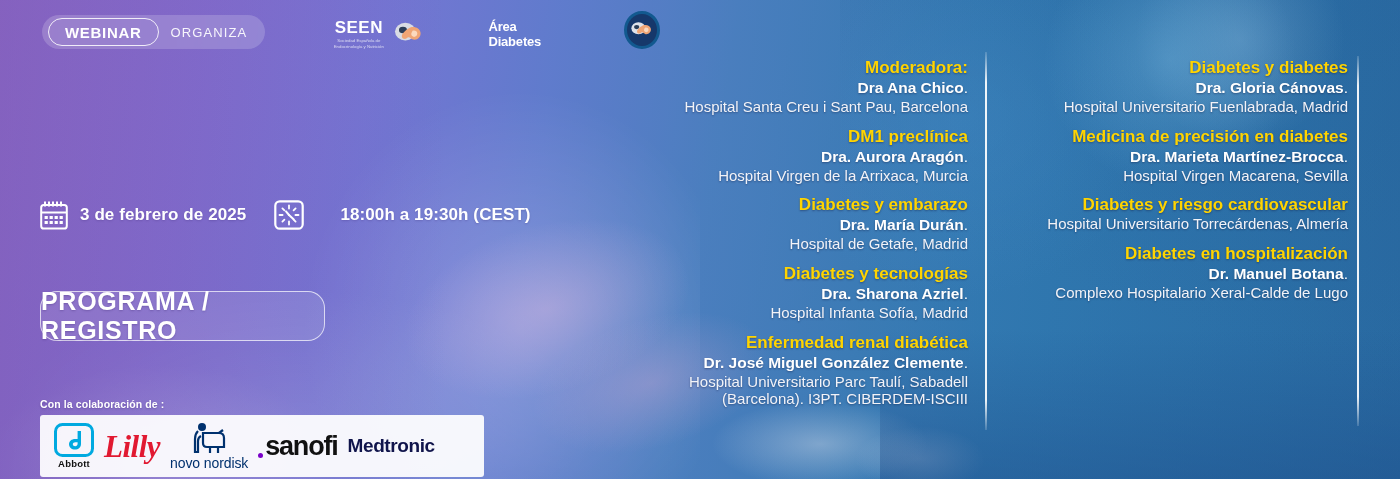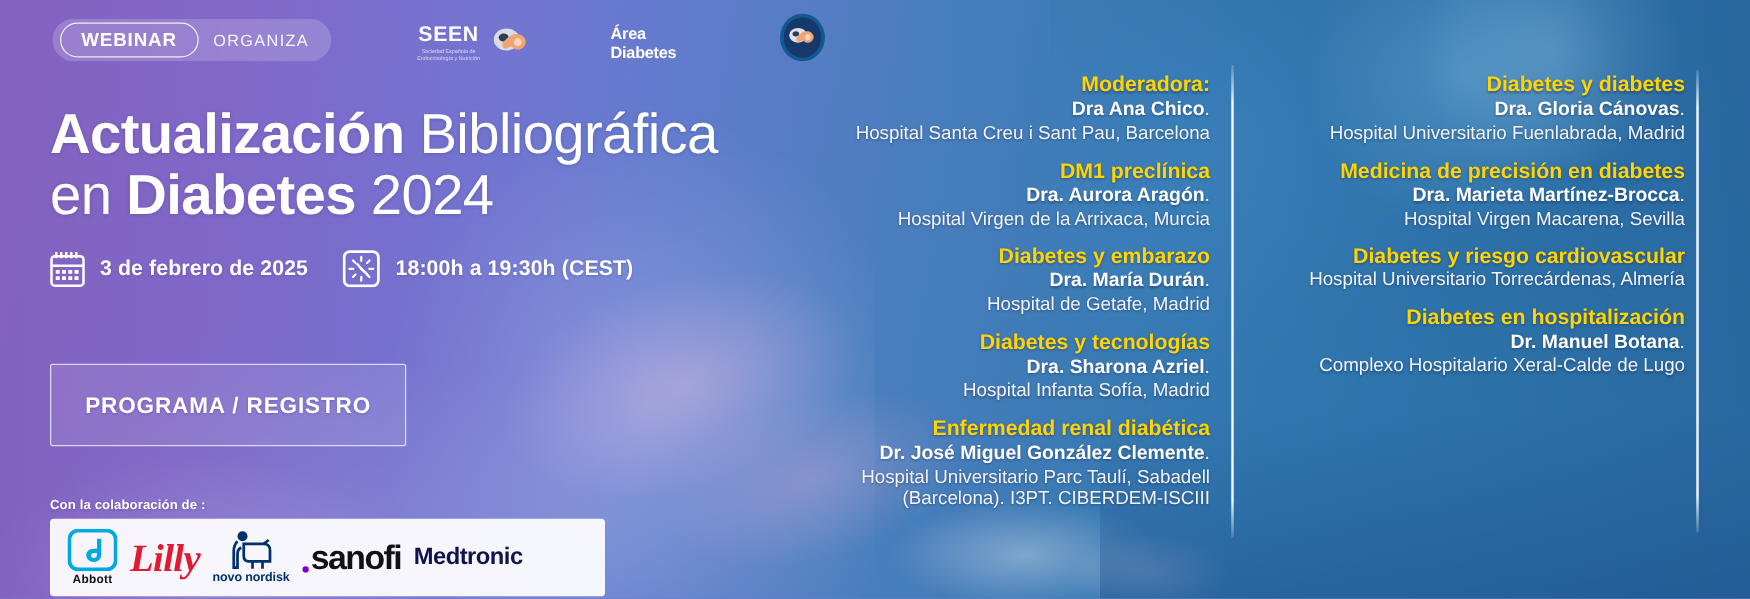--- a/index.html
+++ b/index.html
@@ -105,32 +105,32 @@
   h1.title{
     position:absolute;left:0;top:84px;margin:0;width:600px;
     color:#ffffff;font-size:45px;line-height:1.02;letter-spacing:-0.5px;
     font-weight:normal;text-shadow:0 1px 3px rgba(60,40,110,0.28);
   }
   h1.title .b{font-weight:bold;}
   .title-l2{display:block;margin-top:3px;}
 
   .meta-row{position:absolute;left:0;top:200px;display:flex;align-items:center;}
   .meta-item{display:flex;align-items:center;}
-  .meta-item + .meta-item{margin-left:28px;}
+  .meta-item + .meta-item{margin-left:28px;gap:24px;}
   .meta-label{
     color:#ffffff;font-size:17px;font-weight:bold;margin-left:12px;
     letter-spacing:0.1px;text-shadow:0 1px 2px rgba(60,40,110,0.25);
   }
 
   .cta{
-    position:absolute;left:40px;top:291px;width:285px;height:66px;
+    position:absolute;left:40px;top:291px;width:285px;height:50px;
     display:flex;align-items:center;justify-content:center;
-    border:1.5px solid rgba(255,255,255,0.70);border-radius:2px;
+    border:1.5px solid rgba(255,255,255,0.70);border-radius:17px;
     background:rgba(255,255,255,0.10);
-    color:#ffffff;font-weight:bold;font-size:18px;letter-spacing:0.7px;
+    color:#ffffff;font-weight:bold;font-size:25px;letter-spacing:0.7px;
     box-sizing:border-box;cursor:pointer;
     text-shadow:0 1px 2px rgba(60,40,110,0.3);
   }
 
   .collab{position:absolute;left:40px;top:398px;}
   .collab-label{
     color:#ffffff;font-size:10.5px;font-weight:bold;letter-spacing:0.1px;
     margin-bottom:5px;text-shadow:0 1px 2px rgba(60,40,110,0.35);
   }
   .logo-strip{
@@ -139,21 +139,21 @@
     padding:0 14px;box-sizing:border-box;gap:10px;
   }
   .logo-cell{display:flex;flex-direction:column;align-items:center;justify-content:center;}
   .abbott-mark{width:40px;height:34px;}
   .abbott-word{font-size:9.5px;font-weight:bold;color:#111;letter-spacing:0.2px;margin-top:1px;}
   .lilly-word{
     font-family:"Liberation Serif", serif;font-style:italic;font-weight:bold;
     color:#e11931;font-size:31px;line-height:1;letter-spacing:-0.5px;
   }
   .nn-mark{width:40px;height:32px;}
-  .nn-word{font-size:10px;font-weight:bold;color:#00316e;letter-spacing:-0.1px;margin-top:1px;}
+  .nn-word{font-size:14px;font-weight:normal;color:#00316e;letter-spacing:-0.1px;margin-top:1px;}
   .sanofi-word{
     color:#111;font-weight:bold;font-size:27px;letter-spacing:-1.2px;line-height:1;
   }
   .sanofi-dot{display:inline-block;width:5px;height:5px;border-radius:50%;background:#7a00c8;
     vertical-align:bottom;margin-right:2px;margin-bottom:2px;}
   .medtronic-word{color:#10144b;font-weight:bold;font-size:19px;letter-spacing:-0.4px;}
 
   
   .divider{
     position:absolute;width:2px;background:linear-gradient(180deg,
@@ -220,29 +220,20 @@
       <div class="area-mark">
         <svg width="26" height="22" viewBox="0 0 44 34">
           <ellipse cx="16" cy="14" rx="12" ry="10" fill="#dfe2ea"></ellipse>
           <ellipse cx="13" cy="12" rx="4.5" ry="3.6" fill="#2b3d57"></ellipse>
           <path d="M24 9c6-2 12 1 13 6s-4 10-9 9c-3-0.6-4-3-6-3s-3 3-6 2c-3-1-3-5-1-7 3-3 5-5 9-7z" fill="#f0a575"></path>
           <path d="M27 13c3-1 6 0.6 6 3.5s-2.6 4.6-5 4c-2.4-0.6-3-3-2.4-4.6z" fill="#fbd9bf"></path>
         </svg>
       </div>
     </div>
 
-    <h1 class="title">
-      <span class="b">Actualización</span>
-      <span>Bibliográfica</span>
-      <span class="title-l2">
-        <span>en</span>
-        <span class="b">Diabetes</span>
-        <span>2024</span>
-      </span>
-    </h1>
 
     <div class="meta-row">
       <div class="meta-item">
         <svg width="28" height="30" viewBox="0 0 28 30">
           <rect x="1.2" y="5" width="25.6" height="23.5" rx="2.6" fill="none" stroke="#ffffff" stroke-width="2"></rect>
           <line x1="1.2" y1="12.5" x2="26.8" y2="12.5" stroke="#ffffff" stroke-width="2"></line>
           <line x1="5" y1="1.5" x2="5" y2="6.5" stroke="#ffffff" stroke-width="2"></line>
           <line x1="9" y1="1.5" x2="9" y2="6.5" stroke="#ffffff" stroke-width="2"></line>
           <line x1="13" y1="1.5" x2="13" y2="6.5" stroke="#ffffff" stroke-width="2"></line>
           <line x1="17" y1="1.5" x2="17" y2="6.5" stroke="#ffffff" stroke-width="2"></line>

